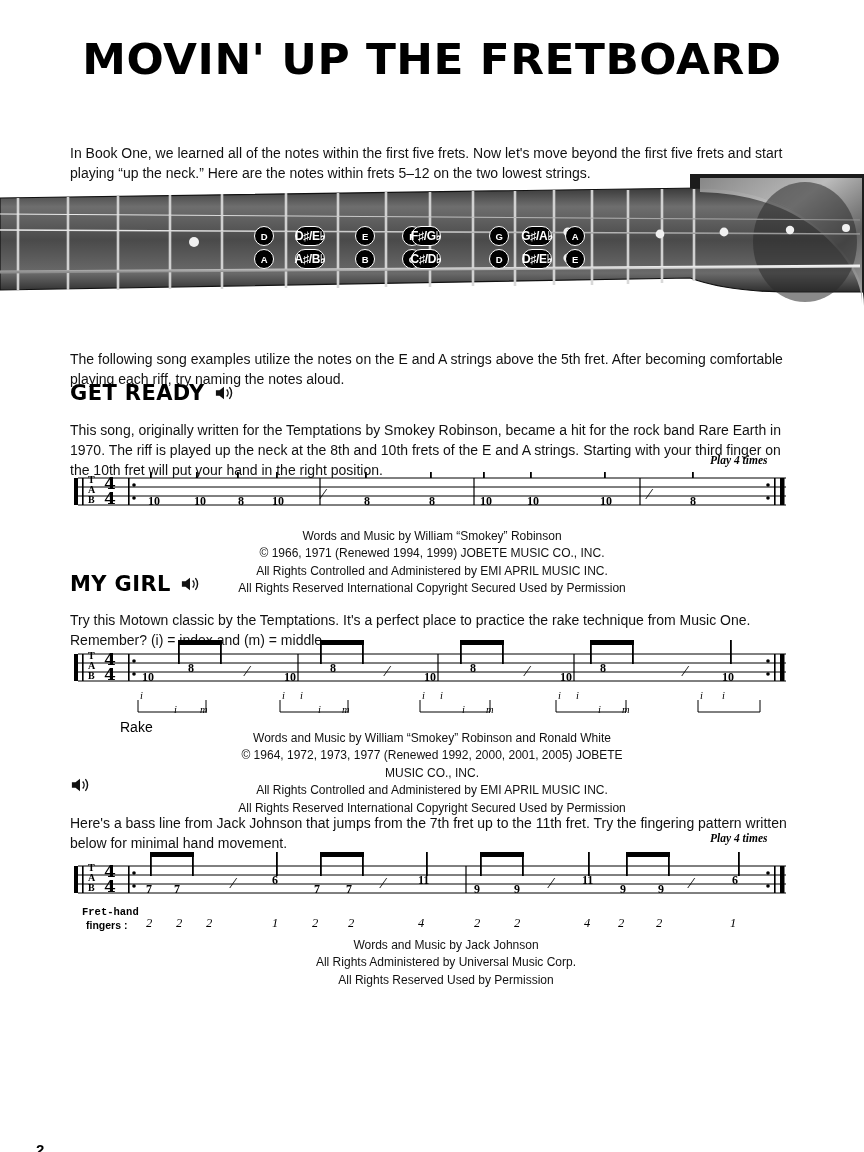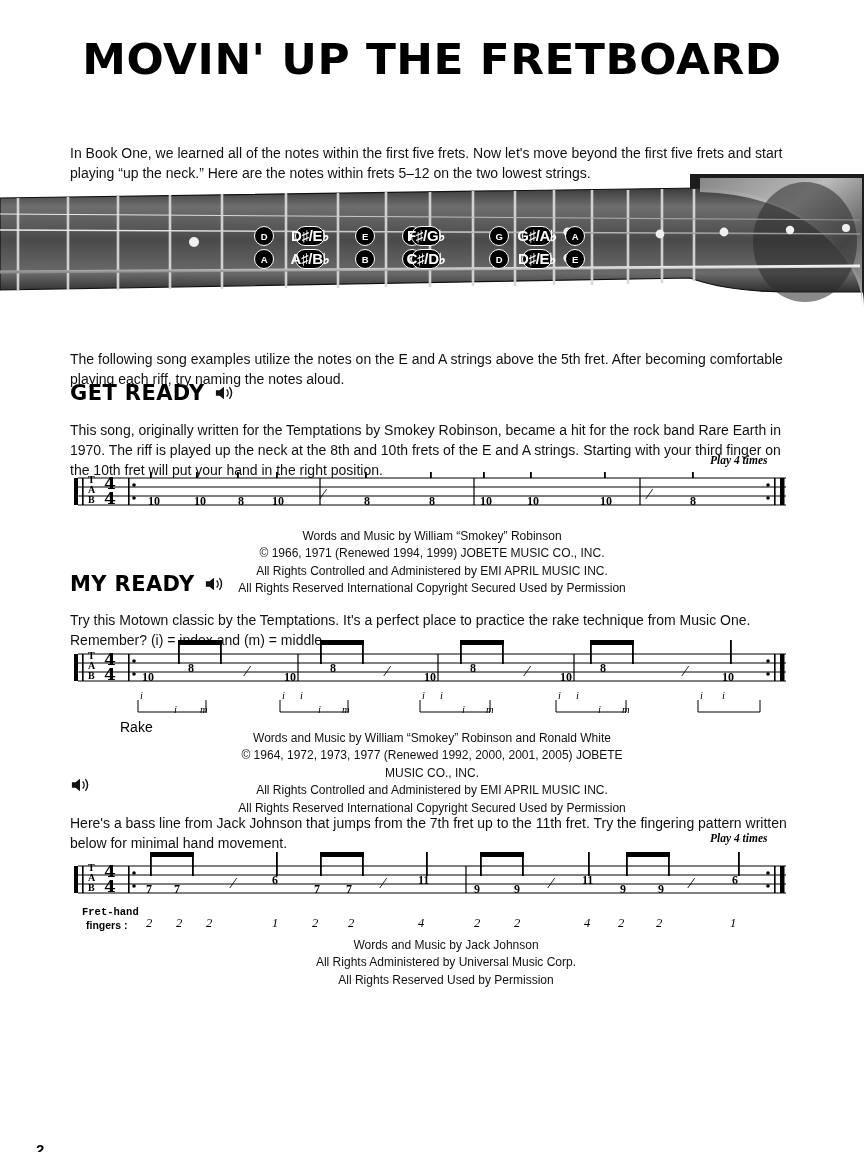--- a/index.html
+++ b/index.html
@@ -39,21 +39,21 @@
 
   .note-col { position:absolute; display:flex; flex-direction:column; gap:3px; align-items:center; }
   .note {
     width:20px; height:20px; border-radius:50%;
     background:#000; color:#fff;
     font-size:9.5px; font-weight:700;
     display:flex; align-items:center; justify-content:center;
     border:1.5px solid #fff;
     letter-spacing:-0.3px;
   }
-  .note.wide { width:30px; border-radius:12px; font-size:15px; }
+  .note.wide { width:30px; border-radius:12px; font-size:12px; }
 
   
   .sec-head {
     font-family:"DejaVu Sans", sans-serif;
     font-weight:900;
     font-size:21px;
     letter-spacing:0.4px;
     display:flex; align-items:center; gap:9px;
   }
   .spk { width:20px; height:18px; }
@@ -273,21 +273,21 @@
   </div>
 
   <div class="credit" style="left:222px; top:494px;">
     <div>Words and Music by William “Smokey” Robinson</div>
     <div>© 1966, 1971 (Renewed 1994, 1999) JOBETE MUSIC CO., INC.</div>
     <div>All Rights Controlled and Administered by EMI APRIL MUSIC INC.</div>
     <div>All Rights Reserved   International Copyright Secured   Used by Permission</div>
   </div>
 
   <div class="sec-head" style="position:absolute; left:70px; top:538px;">
-    <span>MY READY</span>
+    <span>MY GIRL</span>
     <svg class="spk" viewBox="0 0 22 20">
       <path d="M2 7 h4 l5-4 v14 l-5-4 H2 z" fill="#111"></path>
       <path d="M14 6 a6 6 0 0 1 0 8" stroke="#111" stroke-width="1.6" fill="none"></path>
       <path d="M17 3.5 a10 10 0 0 1 0 13" stroke="#111" stroke-width="1.6" fill="none"></path>
     </svg>
   </div>
   <p class="para" style="position:absolute; left:70px; top:563px; width:722px;">Try this Motown classic by the Temptations. It's a perfect place to practice the rake technique from Music One. Remember? (i) = index and (m) = middle.</p>
 
   <div class="tab-sys" style="left:70px; top:604px;">
     <svg width="724" height="46" viewBox="0 0 724 46">

